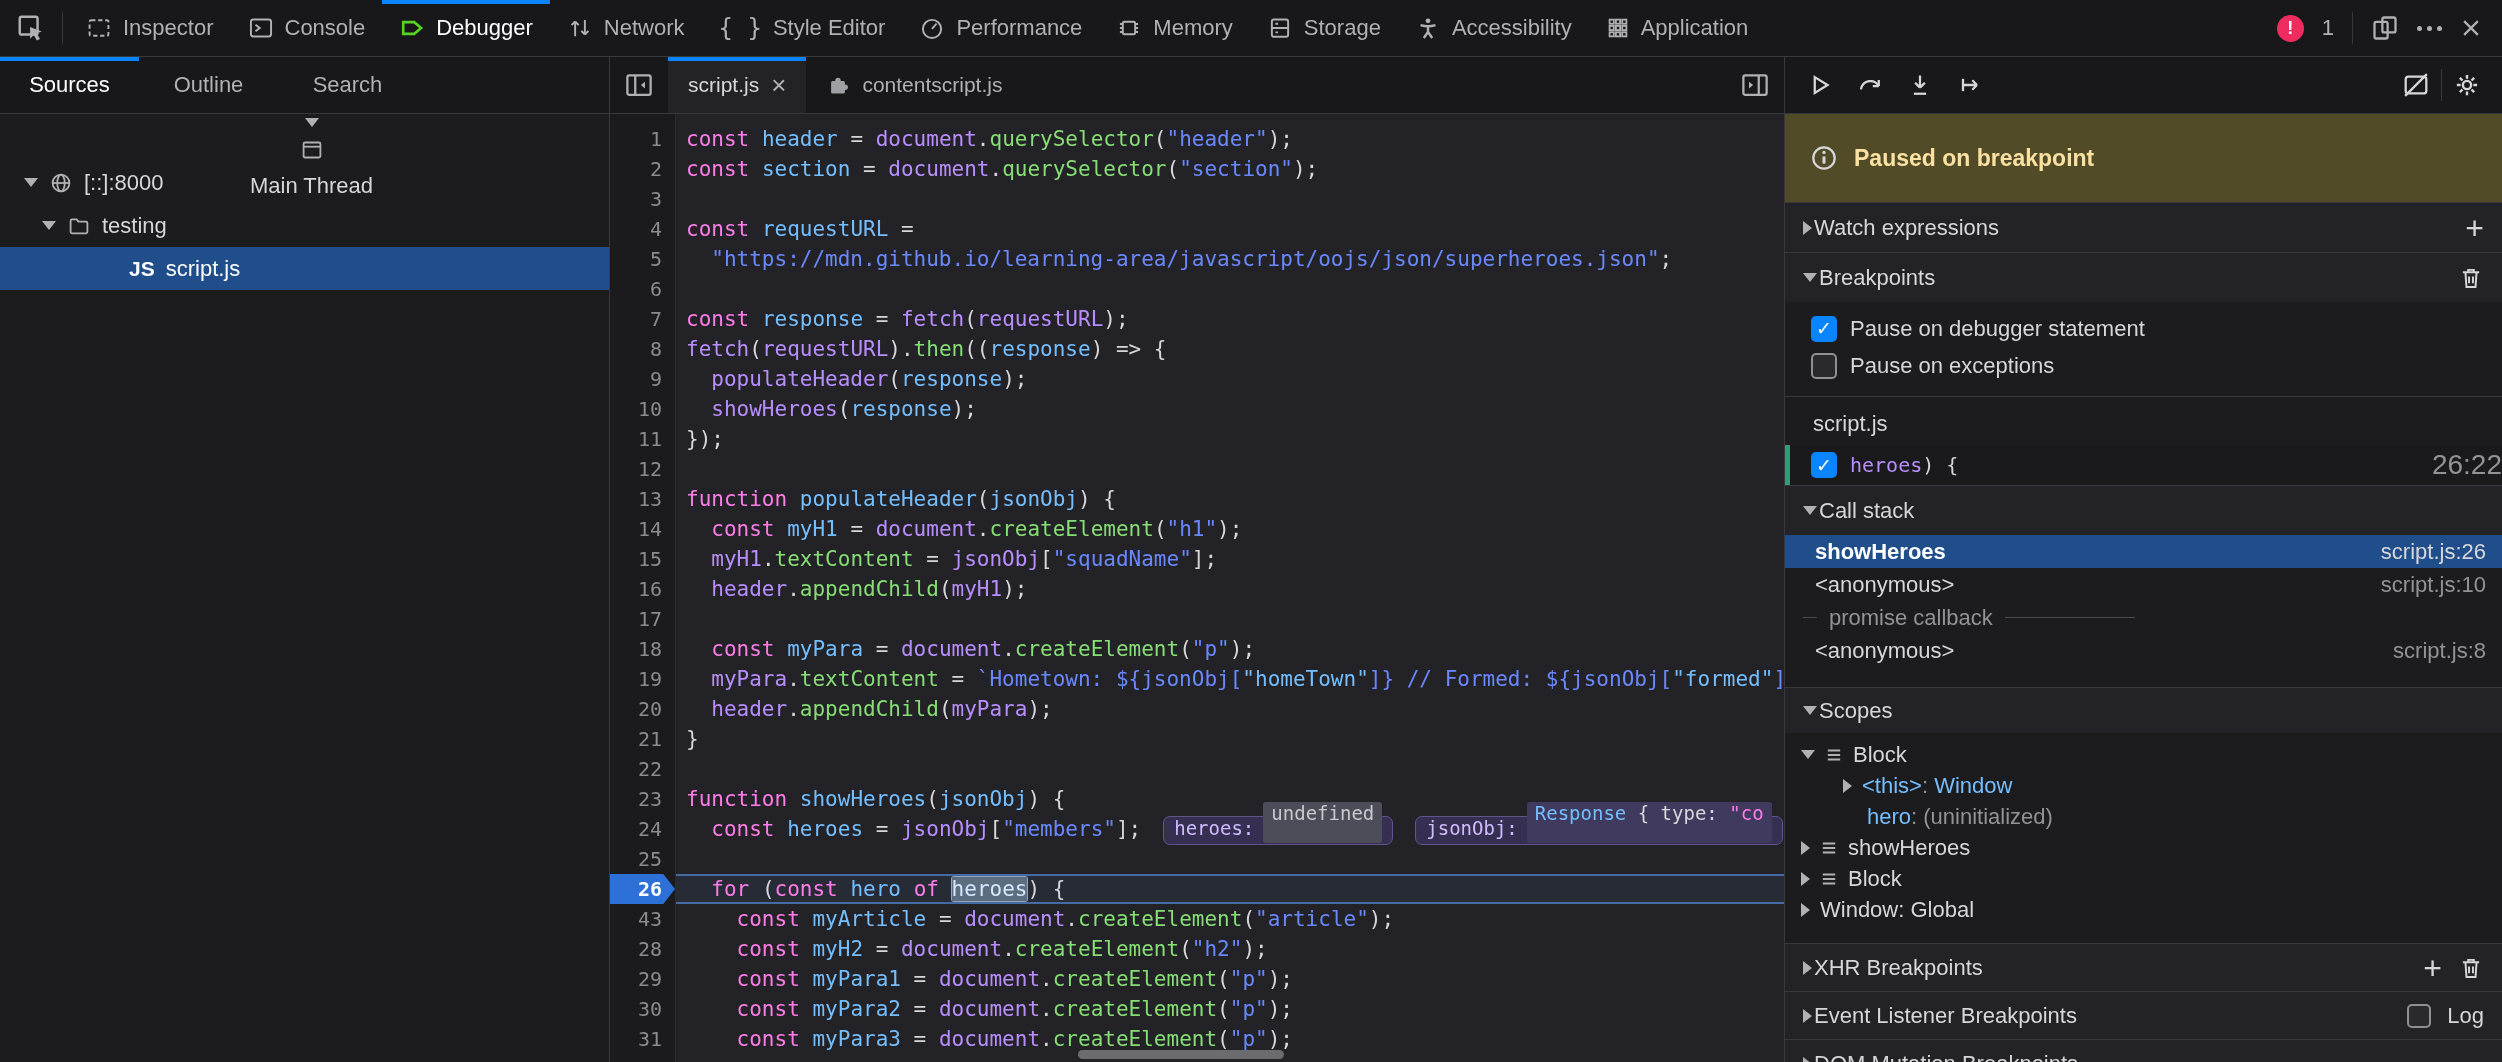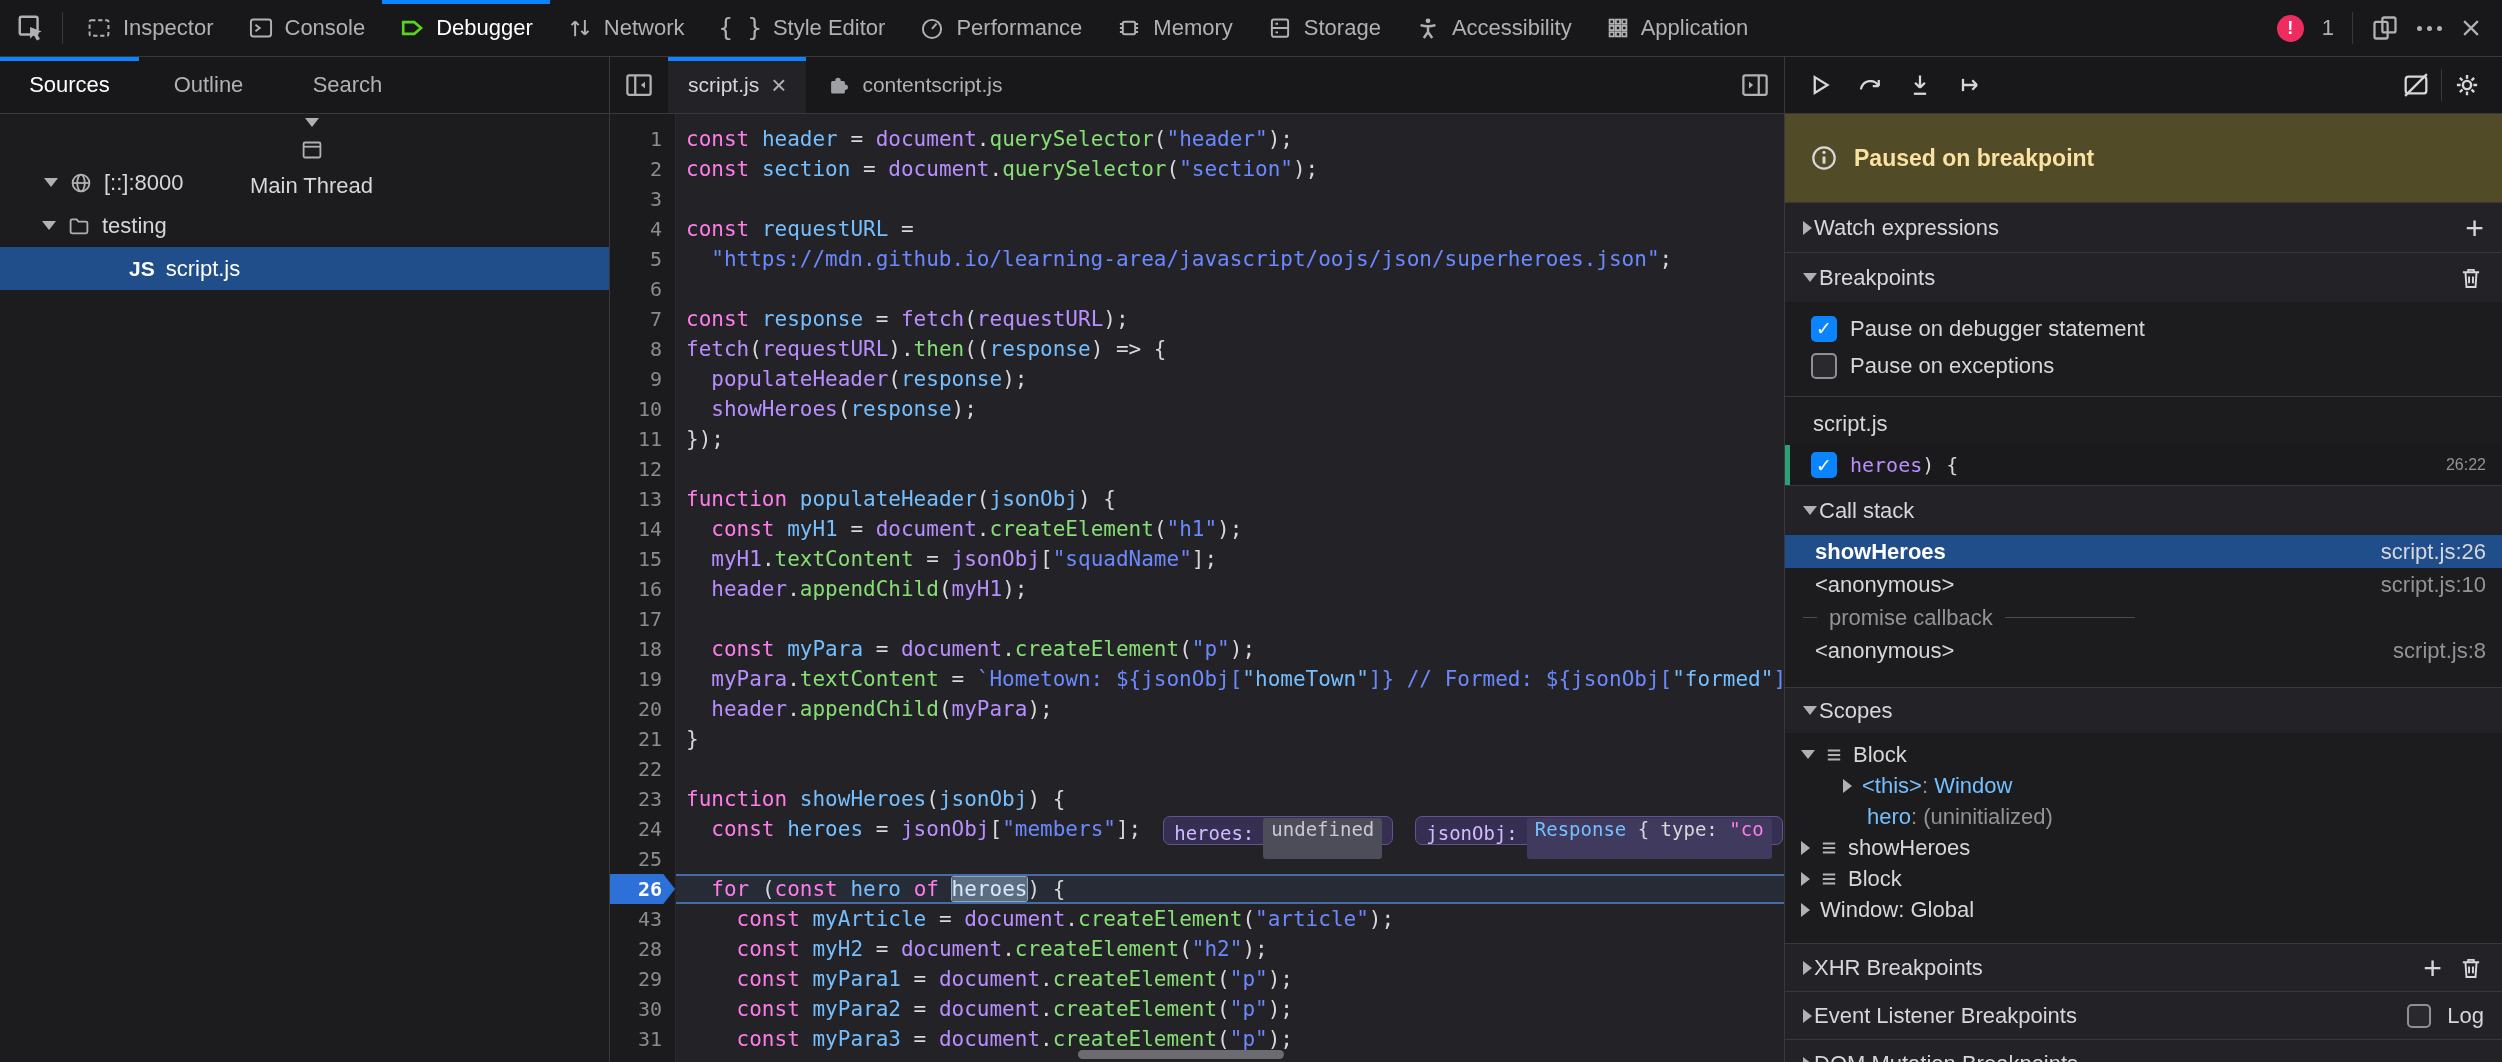--- a/index.html
+++ b/index.html
@@ -66,21 +66,21 @@
   .editor{width:1174px; flex:0 0 1174px; display:flex; position:relative; overflow:hidden; background:var(--bg-editor);}
   .gutter{width:66px; flex:0 0 66px; background:var(--bg-gutter); border-right:1px solid var(--border-soft); padding-top:10px; font-family:"DejaVu Sans Mono",monospace; font-size:20px; color:#8c8c90;}
   .gut{height:30px; line-height:30px; text-align:right; padding-right:13px;}
   .gut.paused{background:var(--bp-marker); color:#fff; font-weight:bold; clip-path:polygon(0 0,82% 0,100% 50%,82% 100%,0 100%);}
   .code{flex:1; padding-top:10px; overflow:hidden; font-family:"DejaVu Sans Mono",monospace; font-size:21px;}
   .crow{height:30px; line-height:30px; white-space:pre; padding-left:10px; color:var(--syn-o);}
   .crow.paused{background:rgba(53,83,130,.18); box-shadow:inset 0 2px 0 rgba(96,160,255,.55), inset 0 -2px 0 rgba(96,160,255,.55);}
   .tk-k{color:var(--syn-k);} .tk-d{color:var(--syn-d);} .tk-v{color:var(--syn-v);}
   .tk-p{color:var(--syn-p);} .tk-s{color:var(--syn-s);} .tk-o{color:var(--syn-o);}
   .tk-h{color:#d5e8ff; background:#5c6d80; box-shadow:0 0 0 1px #8fa6bd; border-radius:2px;}
-  .pill{display:inline-flex; align-items:flex-start; gap:9px; margin-left:22px; padding:1px 10px; background:#362f52; border:1px solid #63548c; border-radius:7px; font-size:19px; vertical-align:middle; height:29px;}
+  .pill{display:inline-flex; align-items:flex-end; gap:9px; margin-left:22px; padding:1px 10px; background:#362f52; border:1px solid #63548c; border-radius:7px; font-size:19px; vertical-align:middle; height:29px;}
   .pill-label{color:#d0bcff;}
   .chip{border-radius:3px; padding:0 8px; height:41px; line-height:23px; display:inline-block;}
   .chip.und{background:#4d4c59; color:#c9c9ce;}
   .chip.resp{background:#403a5e; white-space:pre;}
   .hthumb{position:absolute; bottom:3px; left:468px; width:206px; height:9px; border-radius:5px; background:#6b6b70;}
 
   
   .debug-panel{width:718px; flex:0 0 718px; border-left:1px solid var(--border); background:var(--bg-panel); overflow:hidden; display:flex; flex-direction:column; color:var(--text-light);}
   .banner{height:88px; flex:0 0 88px; background:var(--paused-bg); display:flex; align-items:center; gap:15px; padding:0 24px; color:var(--paused-text); font-size:23px; font-weight:bold;}
   .banner svg{color:#d7d7db;}
@@ -92,21 +92,21 @@
   .cb{width:26px; height:26px; border-radius:5px; flex:0 0 auto; display:flex; align-items:center; justify-content:center; font-size:19px; color:#fff;}
   .cb.on{background:var(--accent);}
   .cb.off{background:#2a2a2e; border:2px solid #8f8f94;}
   .bp-opts{padding:8px 0 12px 0; background:var(--bg-panel);}
   .bp-opt{height:37px; display:flex; align-items:center; gap:13px; padding-left:26px; font-size:22px; color:var(--text-light);}
   .bp-group{border-top:1px solid var(--border); background:var(--bg-panel);}
   .bp-src{height:48px; display:flex; align-items:flex-end; padding:0 0 8px 28px; font-size:22px; color:var(--text-light);}
   .bp-entry{height:40px; position:relative; background:#1a1a1d; display:flex; align-items:center; gap:13px; padding-left:26px;}
   .bp-entry::before{content:""; position:absolute; left:0; top:0; bottom:0; width:5px; background:var(--green-bar);}
   .bp-code{font-family:"DejaVu Sans Mono",monospace; font-size:20px; flex:1;}
-  .bp-loc{font-size:16px; color:var(--text-dim); padding-right:16px;}
+  .bp-loc{font-size:28px; color:var(--text-dim); }
   .frames{background:var(--bg-panel); padding-bottom:20px;}
   .frame{height:33px; display:flex; align-items:center; padding:0 16px 0 30px; font-size:22px;}
   .frame .fname{flex:1; color:var(--text-light);}
   .frame .floc{color:var(--text-dim);}
   .frame.selected{background:var(--sel);}
   .frame.selected .fname{color:#fff; font-weight:bold;}
   .frame.selected .floc{color:#d7d7db;}
   .frame.group{color:var(--text-dim); gap:12px; padding-left:18px;}
   .cs-line{height:1px; background:#4a4a4f;}
   .scopes{background:var(--bg-panel); padding:6px 0 18px 0;}
@@ -333,21 +333,21 @@
           <div class="tree-row" style="padding-left: 14px; flex-direction: column;">
             <span class="tw open"></span>
             <span class="tree-icon">
               <svg width="24" height="24" viewBox="0 0 16 16" fill="none" stroke="currentColor" stroke-width="1.2">
                 <rect x="2.4" y="3" width="11.2" height="10" rx="1"></rect>
                 <path d="M2.4 5.8h11.2"></path>
               </svg>
             </span>
             <span>Main Thread</span>
           </div>
-          <div class="tree-row" style="padding-left: 44px;">
+          <div class="tree-row" style="padding-left: 24px;">
             <span class="tw open"></span>
             <span class="tree-icon">
               <svg width="24" height="24" viewBox="0 0 16 16" fill="none" stroke="currentColor" stroke-width="1.2">
                 <circle cx="8" cy="8" r="5.6"></circle>
                 <ellipse cx="8" cy="8" rx="2.5" ry="5.6"></ellipse>
                 <path d="M2.4 8h11.2"></path>
               </svg>
             </span>
             <span>[::]:8000</span>
           </div>

